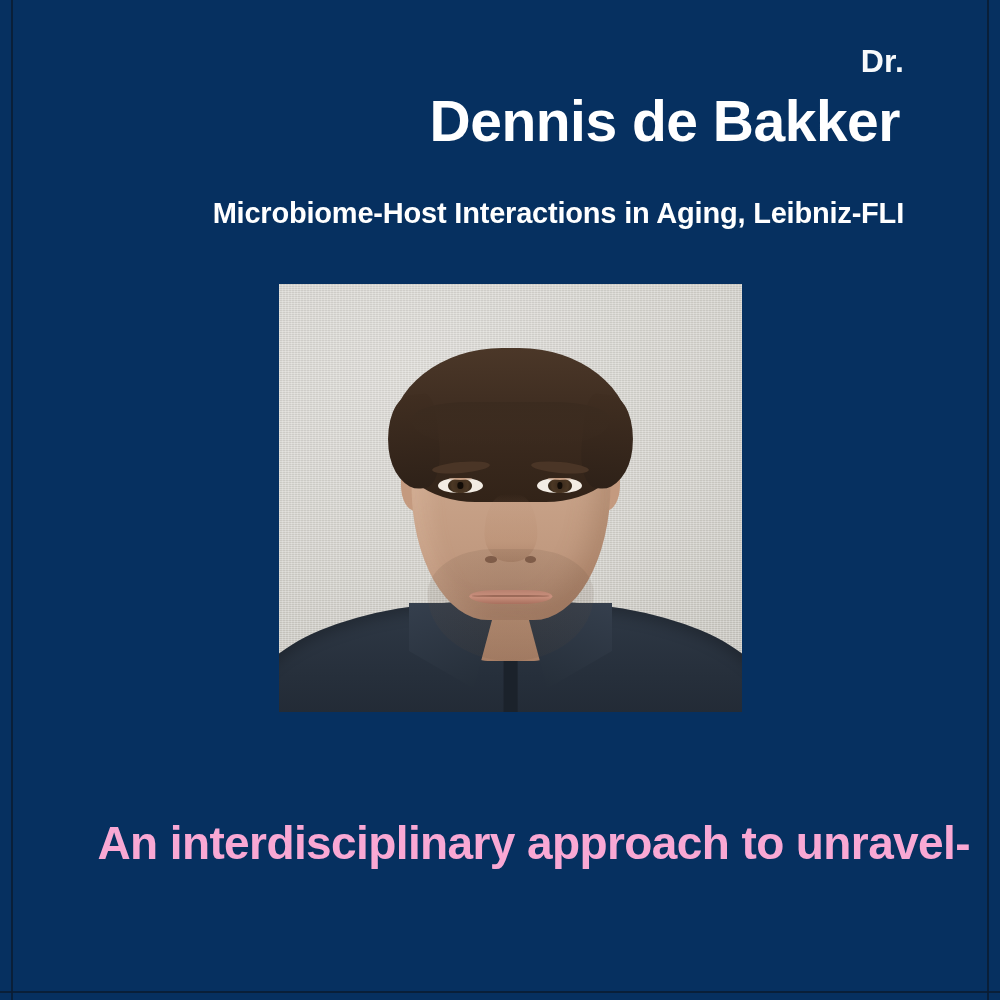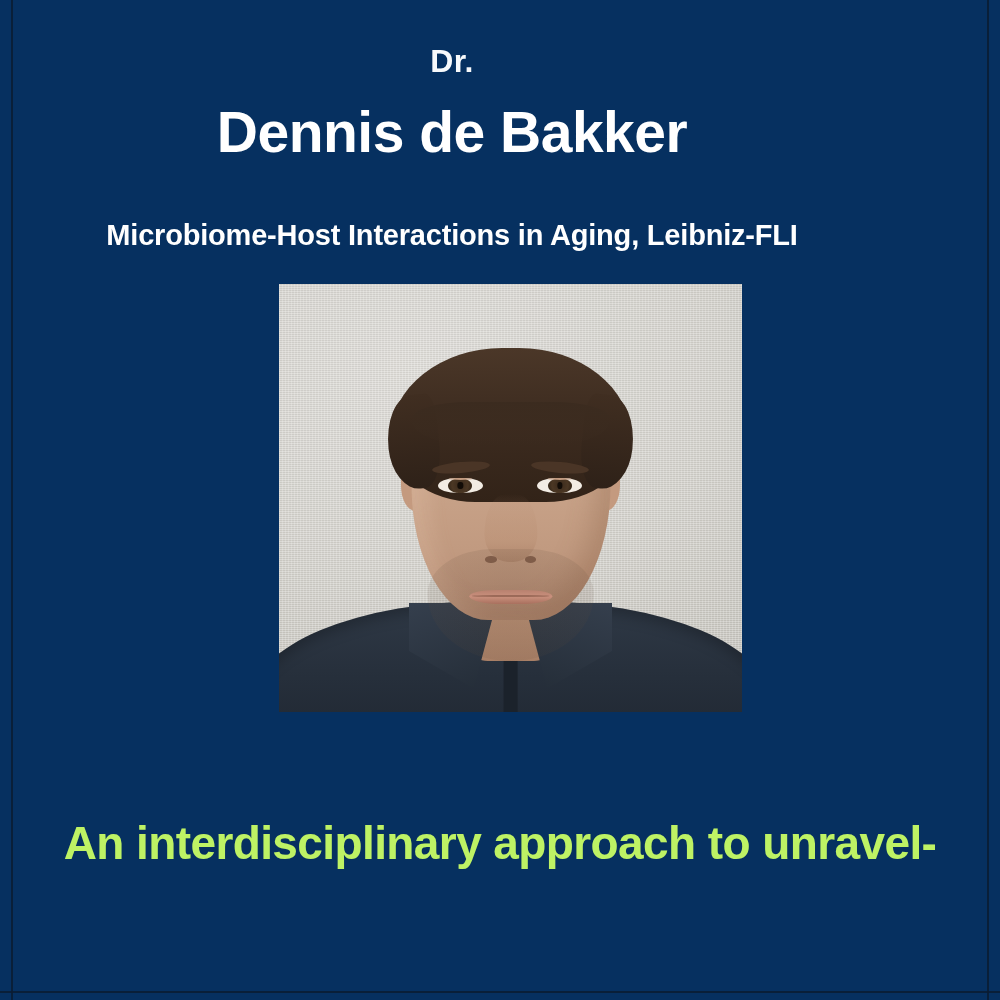--- a/index.html
+++ b/index.html
@@ -34,36 +34,36 @@
   .frame-line.left   { left: 11px;  top: 0;    width: 2px;  height: 1000px; }
   .frame-line.right  { left: 987px; top: 0;    width: 2px;  height: 1000px; }
   .frame-line.bottom { left: 0;     top: 991px; width: 1000px; height: 2px; }
 
   
   .header {
     position: absolute;
     left: 0;
     top: 0;
     width: 904px;
-    text-align: center;
+    text-align: right;
     color: #ffffff;
   }
 
   .salutation {
     margin: 0;
     padding-top: 44px;
     font-size: 32px;
     font-weight: bold;
     line-height: 1.12;
     letter-spacing: 0.2px;
     color: #f7f9fb;
   }
 
   .speaker-name {
-    margin: 15px;
+    margin: 4px;
     padding-top: 6px;
     font-size: 57px;
     font-weight: bold;
     line-height: 1.1;
     letter-spacing: -0.5px;
     color: #ffffff;
   }
 
   .affiliation {
     margin: 0;
@@ -336,22 +336,22 @@
     background: radial-gradient(ellipse 100% 100% at 50% 40%, rgba(95,75,58,0.20) 0%, rgba(95,75,58,0.10) 60%, rgba(95,75,58,0) 100%);
     border-radius: 40% 40% 50% 50% / 40% 40% 60% 60%;
   }
 
   
   .talk-title {
     position: absolute;
     left: 30px;
     right: 30px;
     top: 815px;
-    text-align: center;
-    color: #bef264;
+    text-align: right;
+    color: #f9a8d4;
     font-size: 46px;
     font-weight: bold;
     line-height: 1.24;
     letter-spacing: -0.6px;
   }
   .talk-title .line { display: block; }
 </style>
 </head>
 <body>
 

